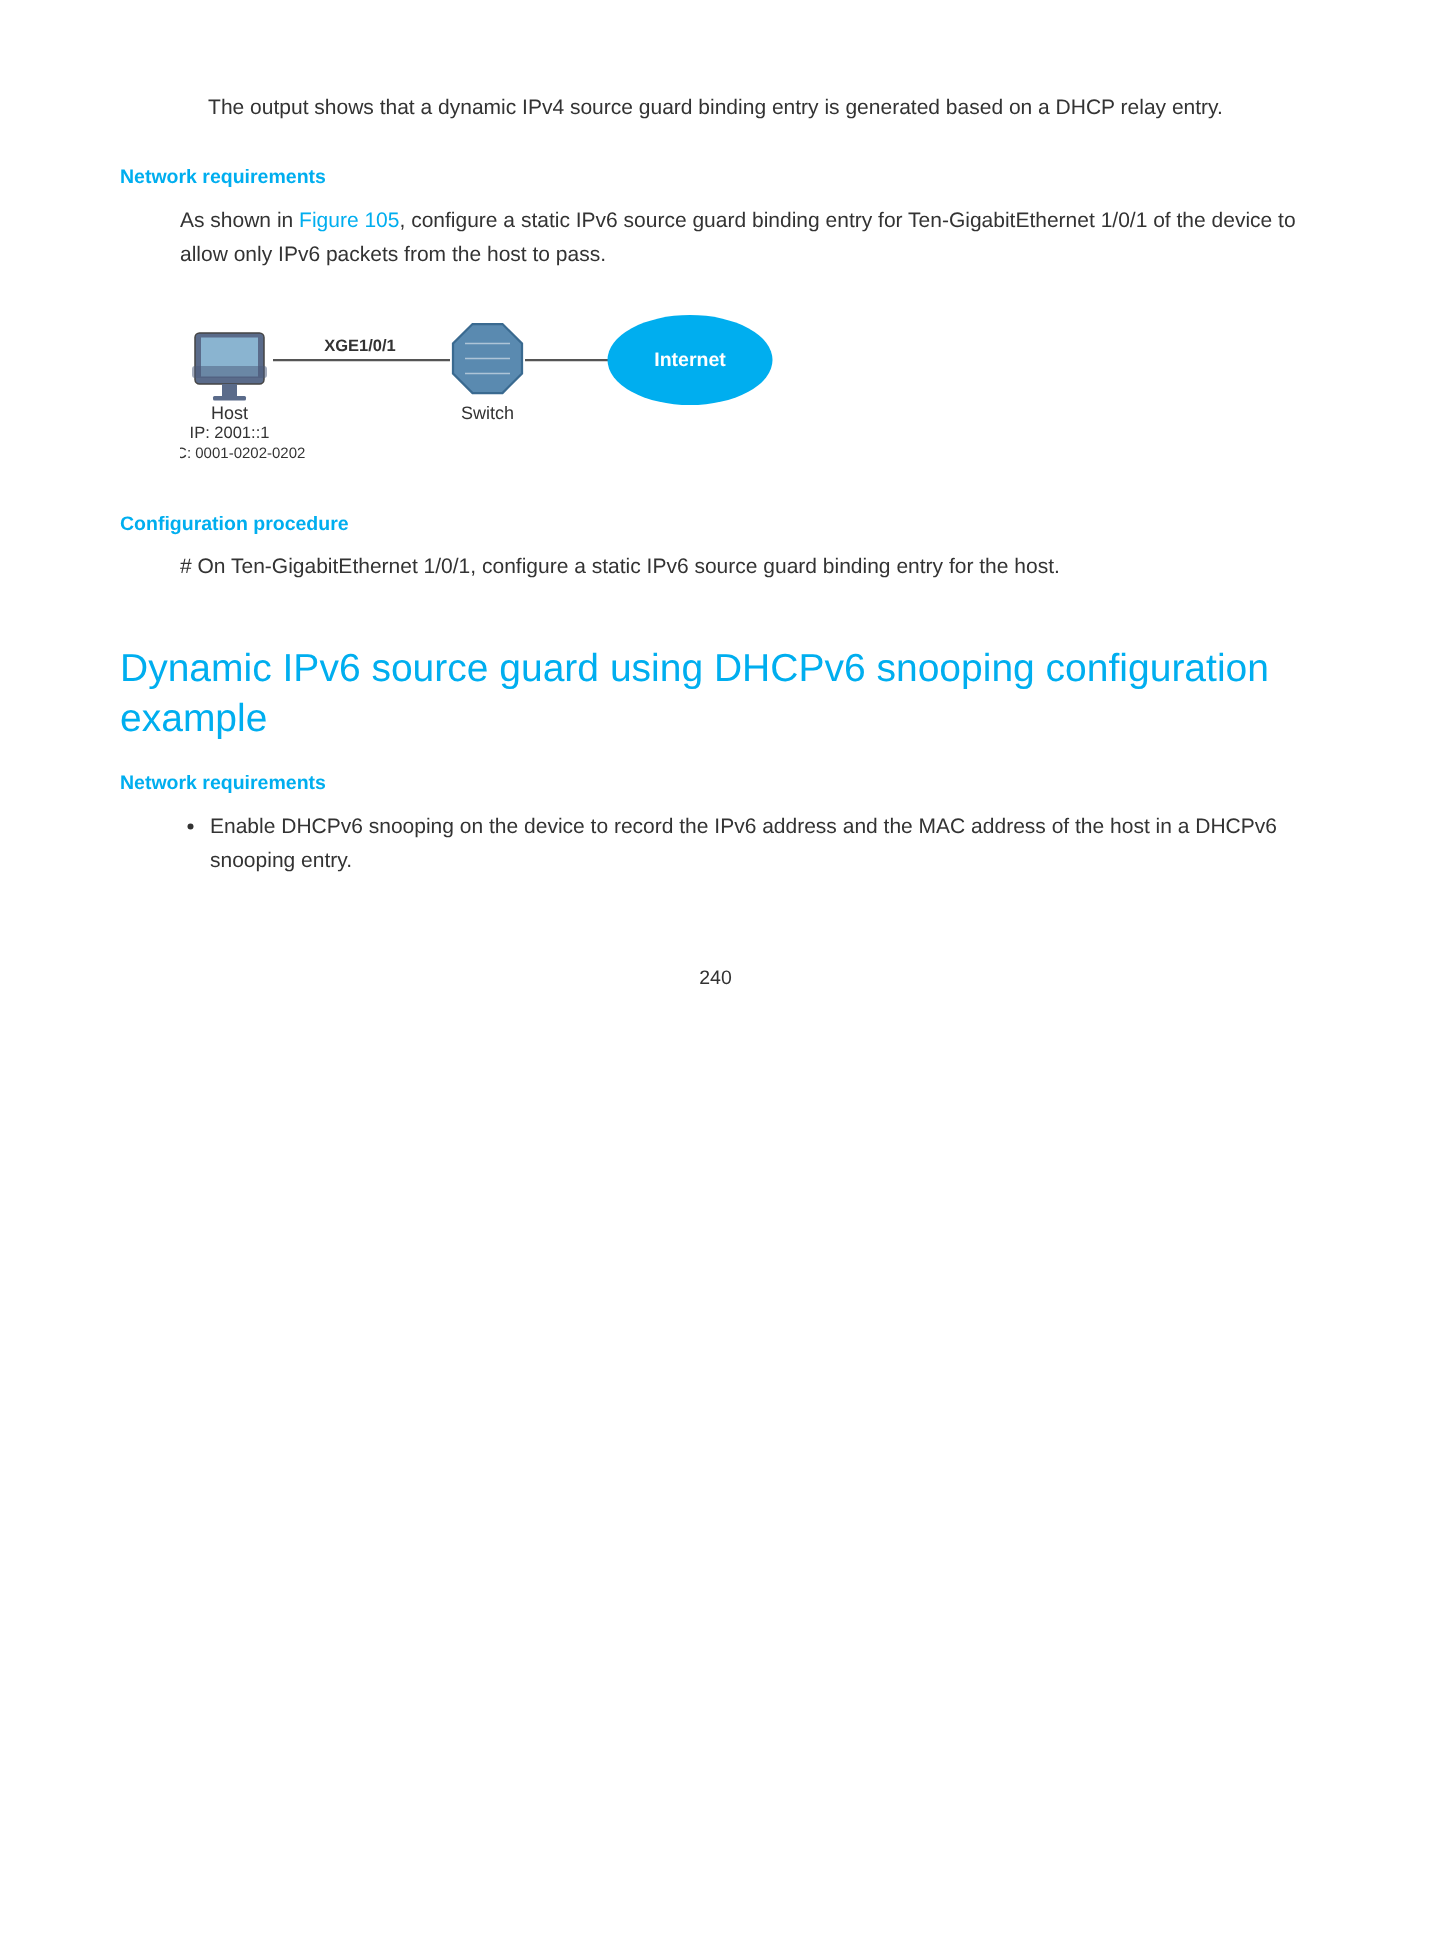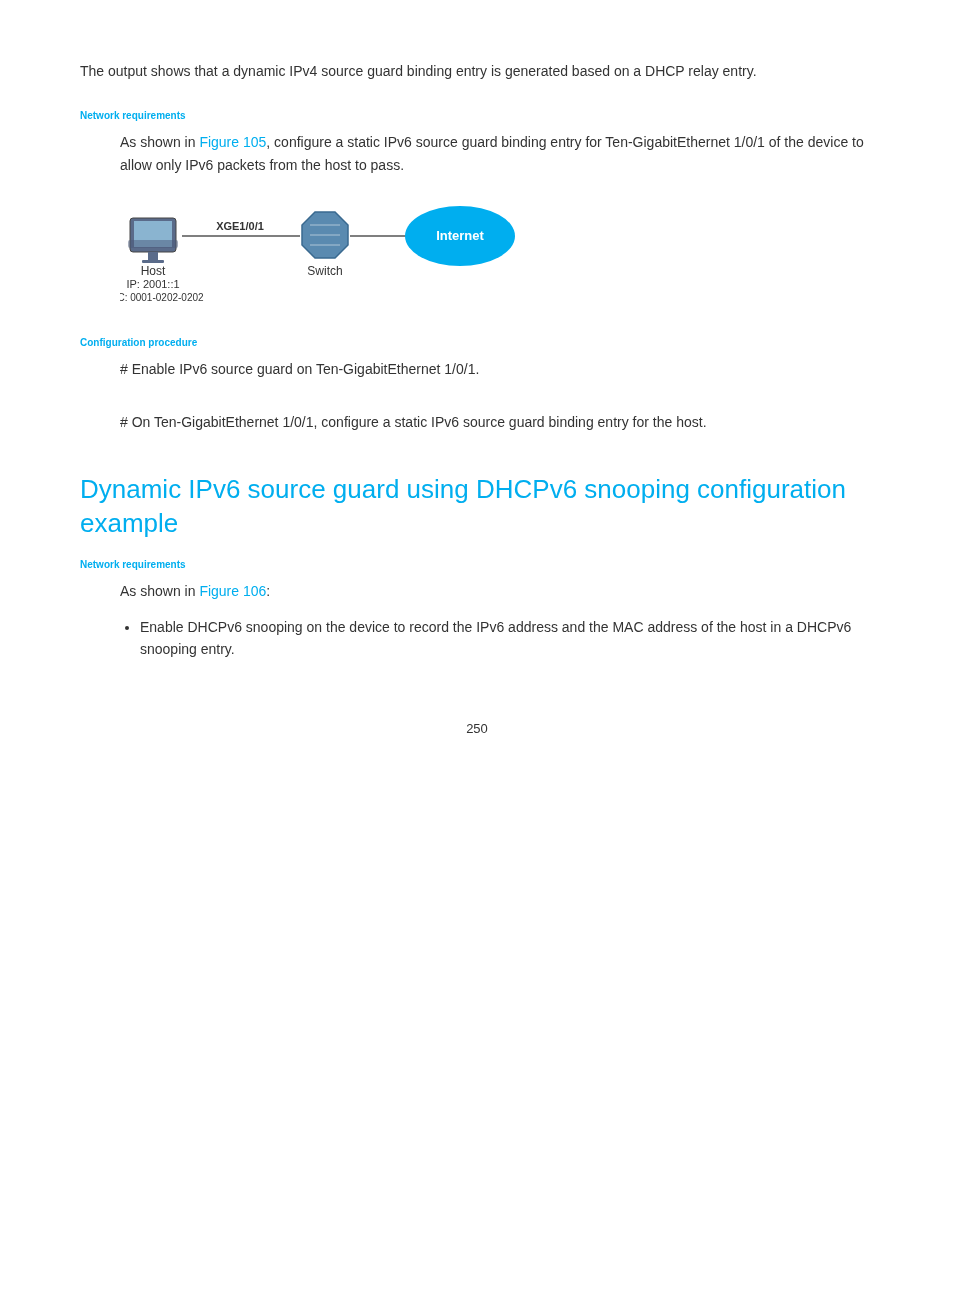--- a/index.html
+++ b/index.html
@@ -9,30 +9,31 @@
       color: #333;
       background: #fff;
       width: 954px;
       min-height: 1296px;
       padding: 60px 80px 60px 80px;
     }
     .intro-text {
       margin-bottom: 28px;
       line-height: 1.6;
       color: #333;
+      text-align: center;
     }
     .section-title {
       font-size: 26px;
       font-weight: 300;
       color: #00AEEF;
       margin-bottom: 18px;
       line-height: 1.3;
     }
     .subsection-title {
-      font-size: 10px;
+      font-size: 13px;
       font-weight: bold;
       color: #00AEEF;
       margin-bottom: 10px;
       margin-top: 4px;
     }
     .body-text {
       margin-left: 40px;
       line-height: 1.6;
       color: #333;
       margin-bottom: 14px;
@@ -127,33 +128,29 @@
     <text x="205" y="85" text-anchor="middle" font-size="12" fill="#333">Switch</text>
 
     <line x1="230" y1="46" x2="300" y2="46" stroke="#555" stroke-width="1.5"></line>
 
     <ellipse cx="340" cy="46" rx="55" ry="30" fill="#00AEEF"></ellipse>
     <text x="340" y="50" text-anchor="middle" font-size="13" fill="white" font-weight="bold">Internet</text>
   </svg>
 
   <h2 class="subsection-title">Configuration procedure</h2>
 
-  <p class="config-text"># Enable IPv6 source guard on Ten-GigabitEthernet 1/0/1.</p>
 
   <p class="config-text"># On Ten-GigabitEthernet 1/0/1, configure a static IPv6 source guard binding entry for the host.</p>
 
 </div>
 
 <div class="section-divider">
   <h1 class="section-title">Dynamic IPv6 source guard using DHCPv6 snooping configuration example</h1>
 
   <h2 class="subsection-title">Network requirements</h2>
 
-  <p class="body-text">
-    <span>As shown in </span><a class="link-text">Figure 106</a><span>:</span>
-  </p>
 
   <ul class="bullet-list">
     <li>Enable DHCPv6 snooping on the device to record the IPv6 address and the MAC address of the host in a DHCPv6 snooping entry.</li>
   </ul>
 </div>
 
-<div class="page-number">250</div>
+<div class="page-number">240</div>
 
 </body></html>

